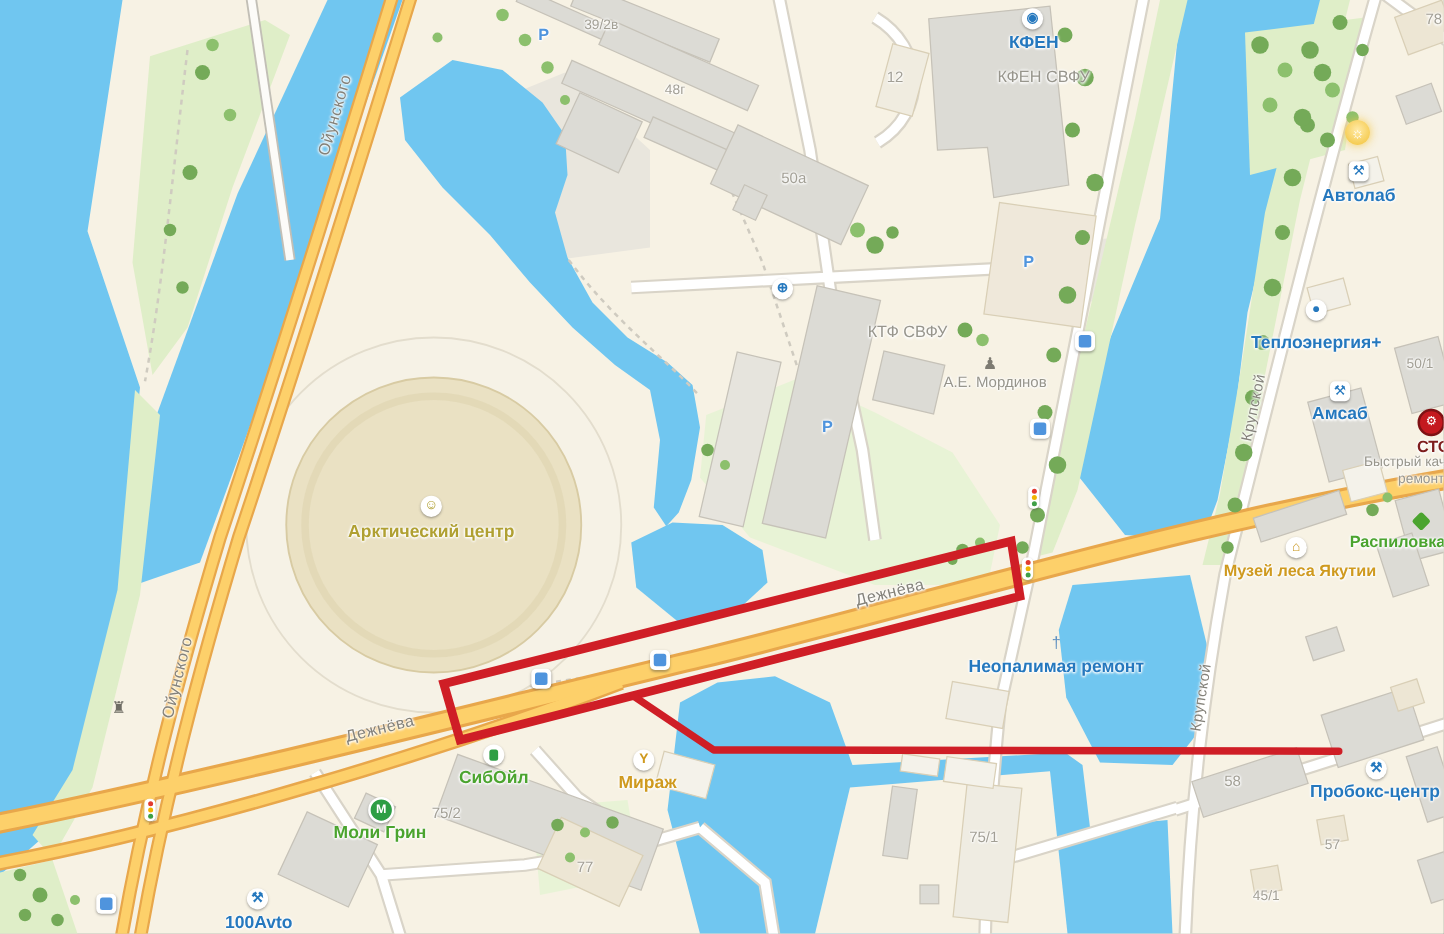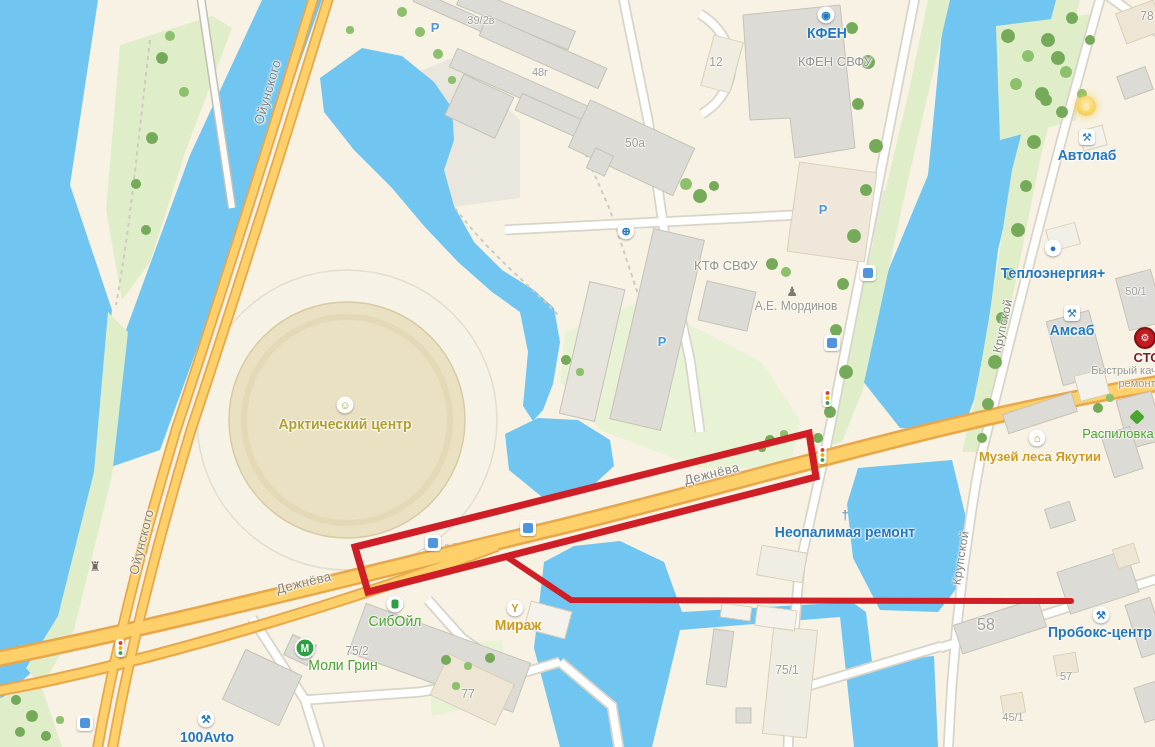--- a/index.html
+++ b/index.html
@@ -4,21 +4,21 @@
 <style>
   html,body{margin:0;padding:0;background:#888;}
   .stage{position:relative;width:1155px;height:747px;overflow:hidden;
          background:var(--land,#f7f2e4);font-family:"Liberation Sans",sans-serif;}
   .stage svg{position:absolute;left:0;top:0;}
   #labels,#icons{position:absolute;left:0;top:0;width:100%;height:100%;pointer-events:none;}
   .lbl{position:absolute;white-space:pre;transform:translate(-50%,-50%);
        text-shadow:0 0 2px #fff,0 0 2px #fff,0 0 3px #fff,0 1px 2px #fff;line-height:1.08;text-align:center;}
   .lbl.street{color:var(--streetGrey);font-size:13px;letter-spacing:.5px;font-weight:400;}
   .lbl.blue{color:var(--poiBlue);font-weight:600;font-size:14px;}
-  .lbl.green{color:var(--poiGreen);font-weight:400;font-size:14px;}
+  .lbl.green{color:var(--poiGreen);font-weight:700;font-size:14px;}
   .lbl.orange{color:var(--poiOrange);font-weight:600;font-size:14px;}
   .lbl.olive{color:var(--poiOlive);font-weight:600;font-size:14px;}
   .lbl.org{color:var(--labelGrey);font-size:13px;}
   .lbl.num{color:var(--numGrey);font-size:11px;}
   .lbl.parking{color:var(--parkingBlue);font-weight:700;font-size:13px;}
   .lbl.sto{color:#7e1d1d;font-weight:700;font-size:13px;}
 
   .ic{position:absolute;transform:translate(-50%,-50%);display:flex;align-items:center;justify-content:center;}
   .ic span{line-height:1;}
   .ic.circle{width:17px;height:17px;background:#fff;border-radius:50%;
@@ -338,39 +338,39 @@
       <span class="lbl street" style="left: 1003px; top: 326px; font-size: 12px; transform: translate(-50%, -50%) rotate(-78deg);">Крупской</span>
       <span class="lbl street" style="left: 961px; top: 558px; font-size: 12px; transform: translate(-50%, -50%) rotate(-81deg);">Крупской</span>
       <span class="lbl blue" style="left: 827px; top: 34px; transform: translate(-50%, -50%); text-align: center;">КФЕН</span>
       <span class="lbl blue" style="left: 1087px; top: 156px; transform: translate(-50%, -50%);">Автолаб</span>
       <span class="lbl blue" style="left: 1053px; top: 274px; transform: translate(-50%, -50%);">Теплоэнергия+</span>
       <span class="lbl blue" style="left: 1072px; top: 331px; transform: translate(-50%, -50%);">Амсаб</span>
       <span class="lbl blue" style="left: 845px; top: 533px; transform: translate(-50%, -50%);">Неопалимая ремонт</span>
       <span class="lbl blue" style="left: 1100px; top: 633px; transform: translate(-50%, -50%);">Пробокс-центр</span>
       <span class="lbl blue" style="left: 207px; top: 738px; transform: translate(-50%, -50%);">100Avto</span>
       <span class="lbl green" style="left: 395px; top: 622px; transform: translate(-50%, -50%); text-align: center;">СибОйл</span>
-      <span class="lbl green" style="left: 304px; top: 666px; transform: translate(-50%, -50%); margin-left: 39px;">Моли Грин</span>
+      <span class="lbl green" style="left: 304px; top: 666px; transform: translate(-50%, -50%);">Моли Грин</span>
       <span class="lbl green" style="left: 1118px; top: 434px; font-size: 13px; transform: translate(-50%, -50%);">Распиловка</span>
       <span class="lbl orange" style="left: 518px; top: 626px; transform: translate(-50%, -50%);">Мираж</span>
       <span class="lbl orange" style="left: 1040px; top: 457px; font-size: 13px; transform: translate(-50%, -50%);">Музей леса Якутии</span>
       <span class="lbl olive" style="left: 345px; top: 425px; transform: translate(-50%, -50%);">Арктический центр</span>
       <span class="lbl org" style="left: 835px; top: 62px; transform: translate(-50%, -50%);">КФЕН СВФУ</span>
       <span class="lbl org" style="left: 726px; top: 266px; transform: translate(-50%, -50%);">КТФ СВФУ</span>
       <span class="lbl org" style="left: 796px; top: 306px; font-size: 12px; transform: translate(-50%, -50%);">А.Е. Мординов</span>
       <span class="lbl sto" style="left: 1147px; top: 358px; transform: translate(-50%, -50%);">СТО</span>
       <span class="lbl org" style="left: 1124px; top: 371px; font-size: 11px; transform: translate(-50%, -50%);">Быстрый кач</span>
       <span class="lbl org" style="left: 1137px; top: 384px; font-size: 11px; transform: translate(-50%, -50%);">ремонт</span>
       <span class="lbl num" style="left: 481px; top: 21px; transform: translate(-50%, -50%);">39/2в</span>
       <span class="lbl num" style="left: 540px; top: 73px; transform: translate(-50%, -50%);">48г</span>
       <span class="lbl num" style="left: 635px; top: 143px; font-size: 12px; transform: translate(-50%, -50%);">50а</span>
       <span class="lbl num" style="left: 716px; top: 62px; font-size: 12px; transform: translate(-50%, -50%);">12</span>
       <span class="lbl num" style="left: 1147px; top: 16px; font-size: 12px; transform: translate(-50%, -50%);">78</span>
       <span class="lbl num" style="left: 1136px; top: 292px; transform: translate(-50%, -50%);">50/1</span>
       <span class="lbl num" style="left: 1140px; top: 528px; transform: translate(-50%, -50%); margin-left: 36px;">52/2</span>
-      <span class="lbl num" style="left: 986px; top: 625px; font-size: 16px; transform: translate(-50%, -50%);">58</span>
+      <span class="lbl num" style="left: 986px; top: 625px; font-size: 12px; transform: translate(-50%, -50%);">58</span>
       <span class="lbl num" style="left: 1066px; top: 677px; transform: translate(-50%, -50%);">57</span>
       <span class="lbl num" style="left: 1013px; top: 718px; transform: translate(-50%, -50%);">45/1</span>
       <span class="lbl num" style="left: 787px; top: 670px; font-size: 12px; transform: translate(-50%, -50%);">75/1</span>
       <span class="lbl num" style="left: 357px; top: 651px; font-size: 12px; transform: translate(-50%, -50%);">75/2</span>
       <span class="lbl num" style="left: 468px; top: 694px; font-size: 12px; transform: translate(-50%, -50%);">77</span>
       <span class="lbl parking" style="left: 435px; top: 28px; transform: translate(-50%, -50%);">Р</span>
       <span class="lbl parking" style="left: 823px; top: 210px; transform: translate(-50%, -50%);">Р</span>
       <span class="lbl parking" style="left: 662px; top: 342px; transform: translate(-50%, -50%);">Р</span>
     </div>
 </div>

